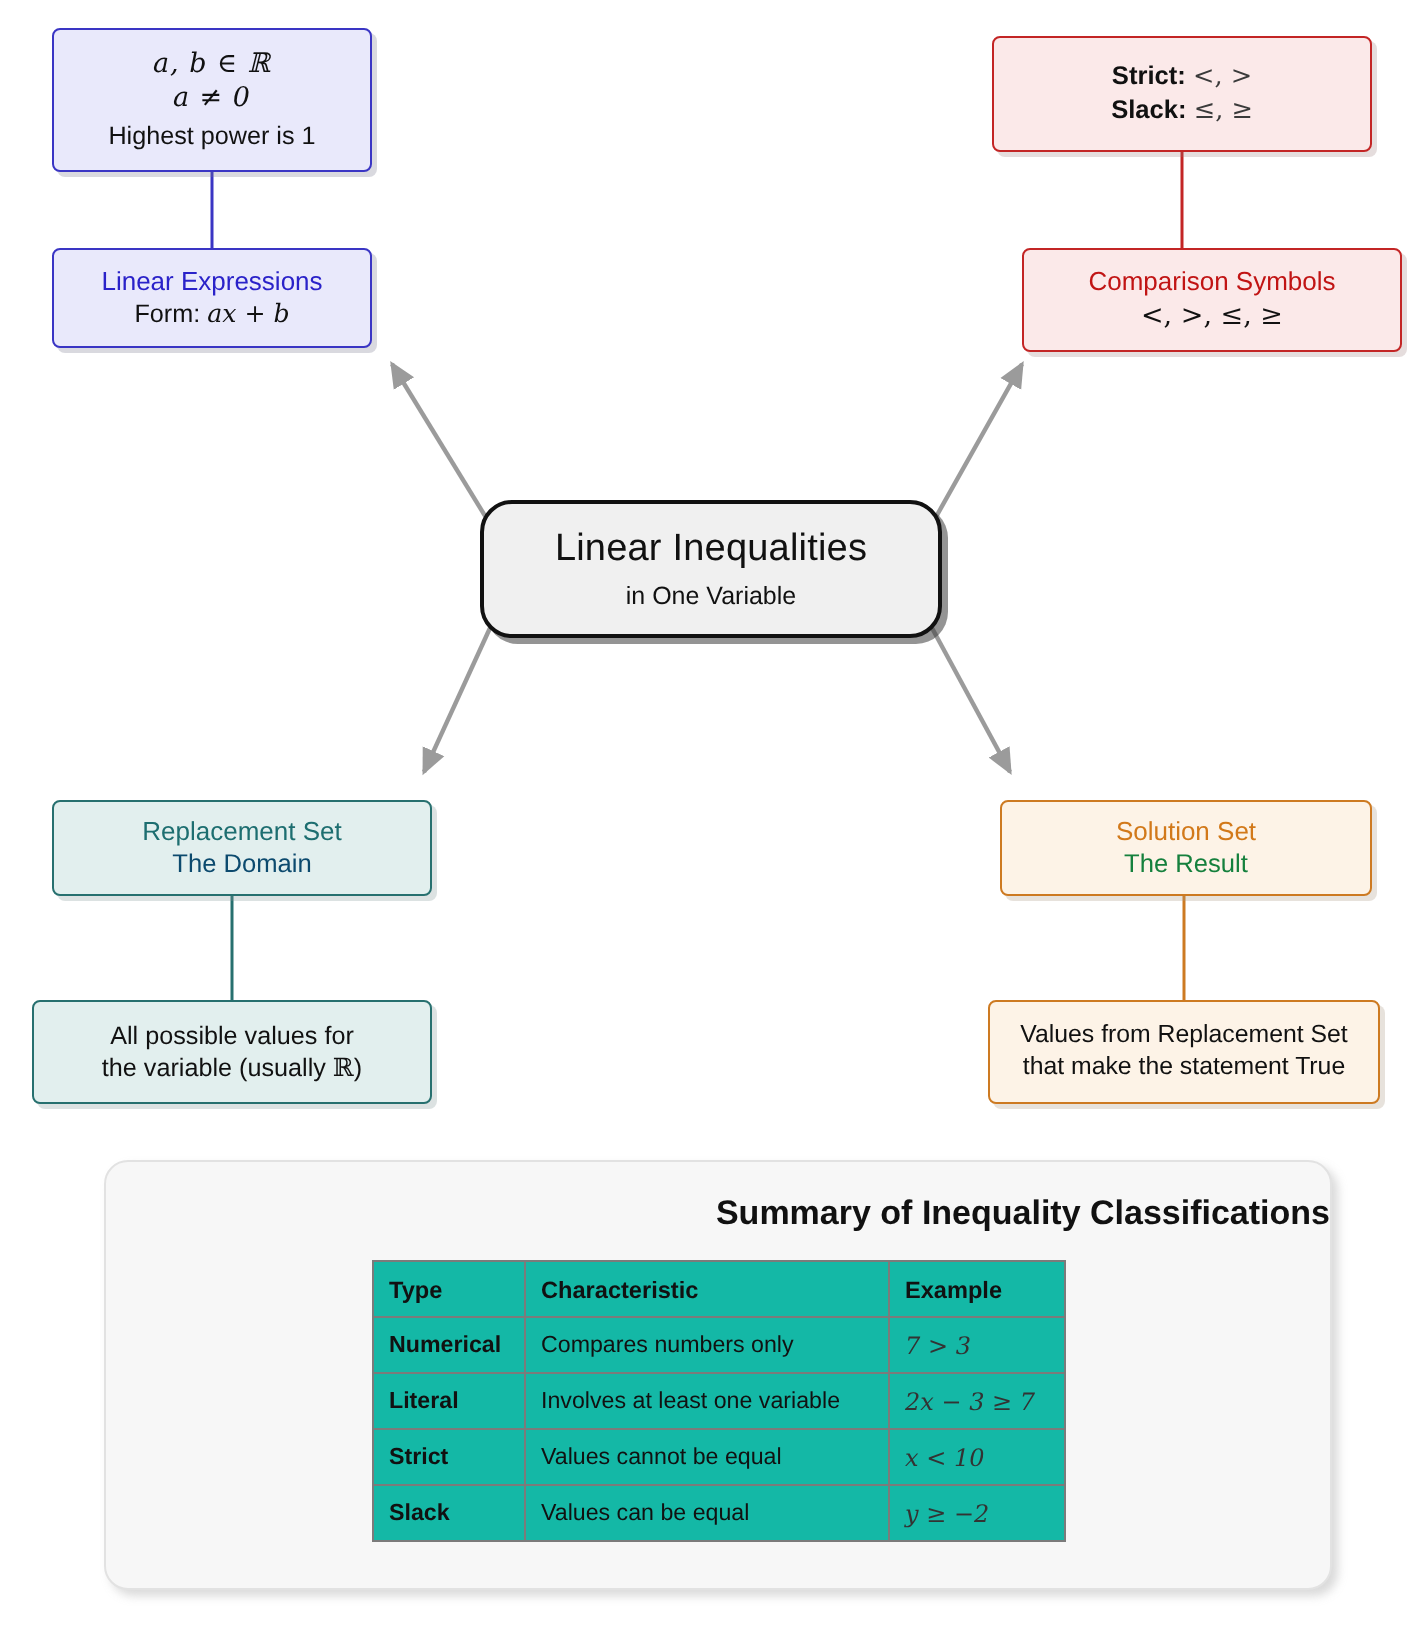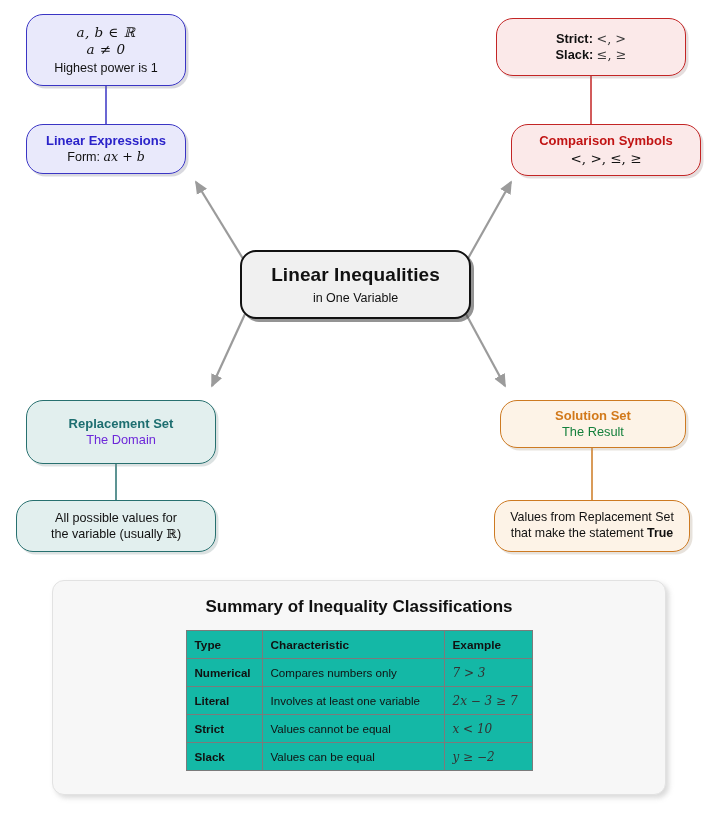--- a/index.html
+++ b/index.html
@@ -25,30 +25,30 @@
     position: absolute;
     left: 0; top: 0;
     width: 713px;
     height: 816px;
     pointer-events: none;
     z-index: 1;
   }
   .node {
     position: absolute;
     box-sizing: border-box;
-    border-radius: 17px;
+    border-radius: 4px;
     display: flex;
     flex-direction: column;
     align-items: center;
     justify-content: center;
     text-align: center;
     z-index: 2;
     line-height: 1.28;
   }
-  .node .t1 { font-weight: bold; }
+  .node .t1 { font-weight: normal; }
   .node .t2 { }
 
   
   #central {
     left: 240px; top: 250px;
     width: 231px; height: 69px;
     background: #f0f0f0;
     border: 2.6px solid #111111;
     border-radius: 16px;
     box-shadow: 3px 3px 0 rgba(60,60,60,0.55);
@@ -139,29 +139,29 @@
   }
 
   
   .teal-box {
     background: #e2efee;
     border: 1.9px solid #27706f;
     box-shadow: 2.5px 2.5px 0 rgba(130,150,150,0.28);
   }
   #teal-main {
     left: 26px; top: 400px;
-    width: 190px; height: 64px;
+    width: 190px; height: 48px;
   }
   #teal-main .t1 {
     font-size: 13px;
     color: #1d6e70;
   }
   #teal-main .t2 {
     font-size: 12.8px;
-    color: #6d28d9;
+    color: #0c4a6e;
   }
   #teal-detail {
     left: 16px; top: 500px;
     width: 200px; height: 52px;
   }
   #teal-detail .d {
     font-size: 12.6px;
     color: #111;
   }
   #teal-detail .bb { font-family: "DejaVu Serif", serif; }
@@ -185,36 +185,36 @@
     color: #15803d;
   }
   #orange-detail {
     left: 494px; top: 500px;
     width: 196px; height: 52px;
   }
   #orange-detail .d {
     font-size: 12.4px;
     color: #111;
   }
-  #orange-detail b { font-weight: bold; }
+  #orange-detail b { font-weight: normal; }
 
   
   #summary-card {
     position: absolute;
     left: 52px; top: 580px;
     width: 614px; height: 215px;
     background: #f7f7f7;
     border: 1px solid #e2e2e2;
     border-radius: 12px;
     box-shadow: 3px 3px 5px rgba(150,150,150,0.35);
     z-index: 2;
     box-sizing: border-box;
   }
   #summary-title {
-    text-align: center;
+    text-align: right;
     font-size: 17px;
     font-weight: bold;
     color: #111;
     margin-top: 16px;
   }
   #summary-table-wrap {
     display: flex;
     justify-content: center;
     margin-top: 13px;
   }

